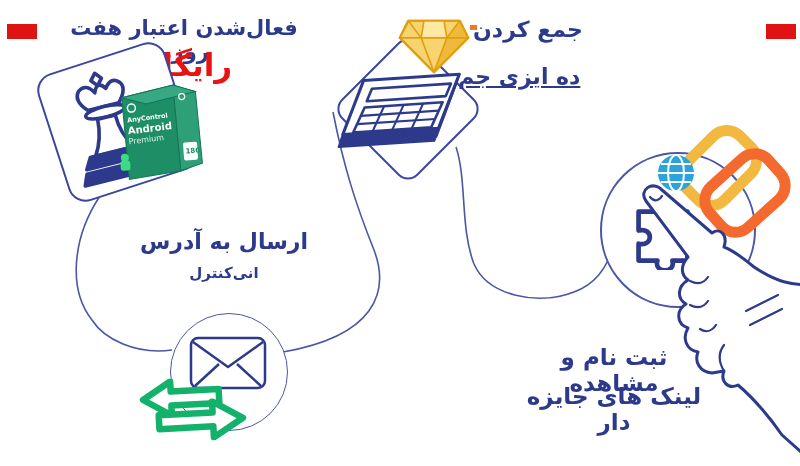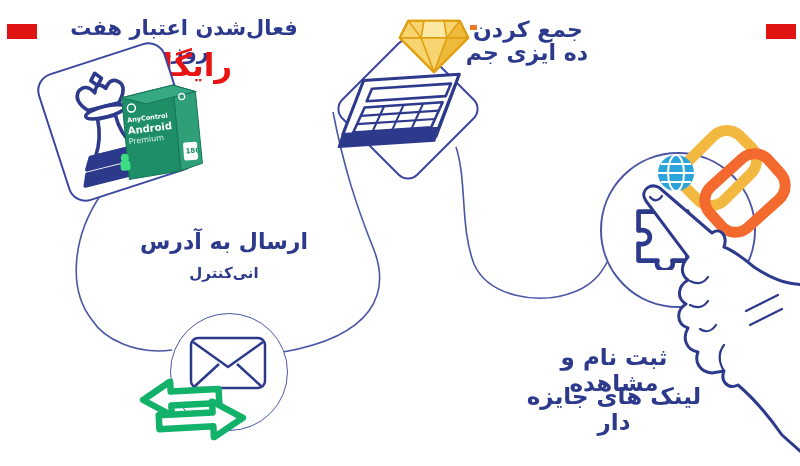--- a/index.html
+++ b/index.html
@@ -6,21 +6,21 @@
   .canvas{
     position:relative;width:800px;height:466px;background:#ffffff;
     overflow:hidden;font-family:"DejaVu Sans",sans-serif;
   }
   .abs{position:absolute;}
   
   .fa{direction:rtl;text-align:center;font-weight:bold;color:#2d3a8c;line-height:1.15;}
   .t-activate{left:58px;top:16px;width:252px;font-size:21px;}
   .t-free{left:118px;top:48px;width:132px;font-size:31px;color:#e81313;}
   .t-collect1{left:468px;top:17px;width:120px;font-size:22px;}
-  .t-collect2{left:458px;top:40px;width:130px;font-size:22px;text-align:right;}
+  .t-collect2{left:458px;top:64px;width:130px;font-size:22px;text-align:left;text-decoration:underline;}
   .t-send1{left:138px;top:229px;width:172px;font-size:22px;}
   .t-send2{left:138px;top:265px;width:172px;font-size:15px;}
   .t-reg1{left:518px;top:344px;width:192px;font-size:23px;}
   .t-reg2{left:508px;top:383px;width:212px;font-size:23px;}
   
   .card{border:2px solid #3a46a0;background:#fff;}
   .chess-card{left:50px;top:55px;width:130px;height:130px;border-radius:18px;transform:rotate(-18deg);}
   .calc-card{left:354px;top:55px;width:104px;height:104px;border-radius:14px;transform:rotate(45deg);}
   .circle{border-radius:50%;background:#fff;}
   .puzzle-circle{left:600px;top:152px;width:152px;height:152px;border:2px solid #4b57a5;}

